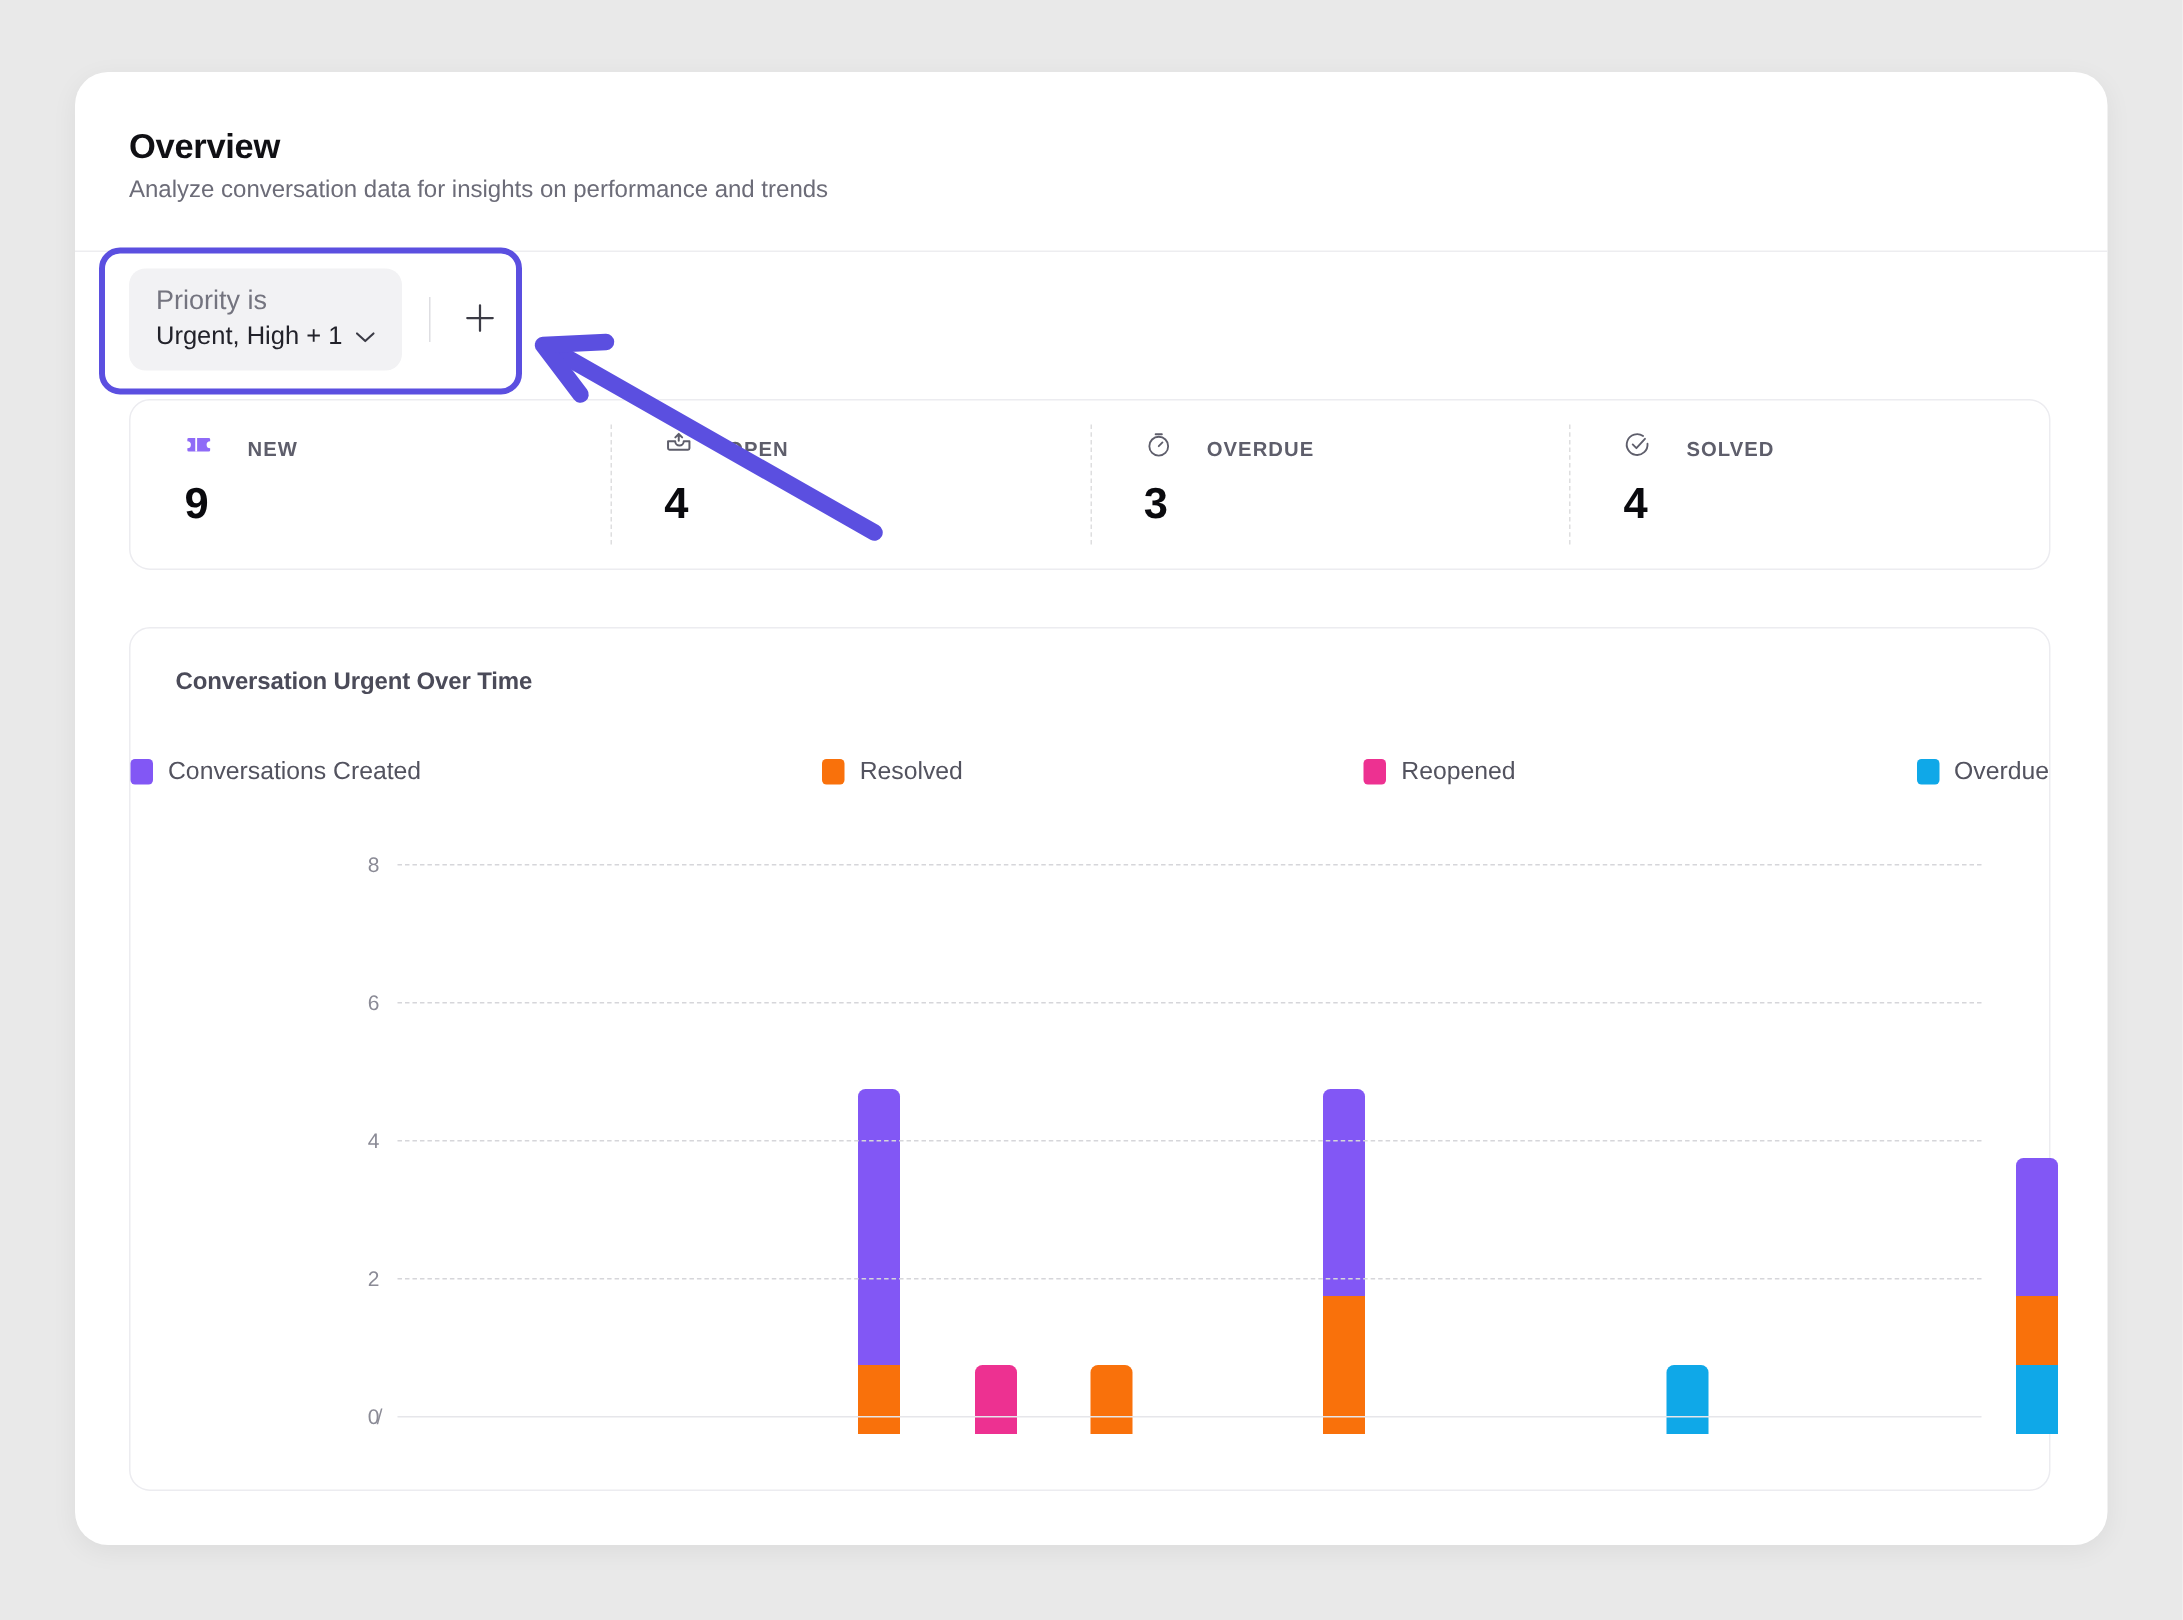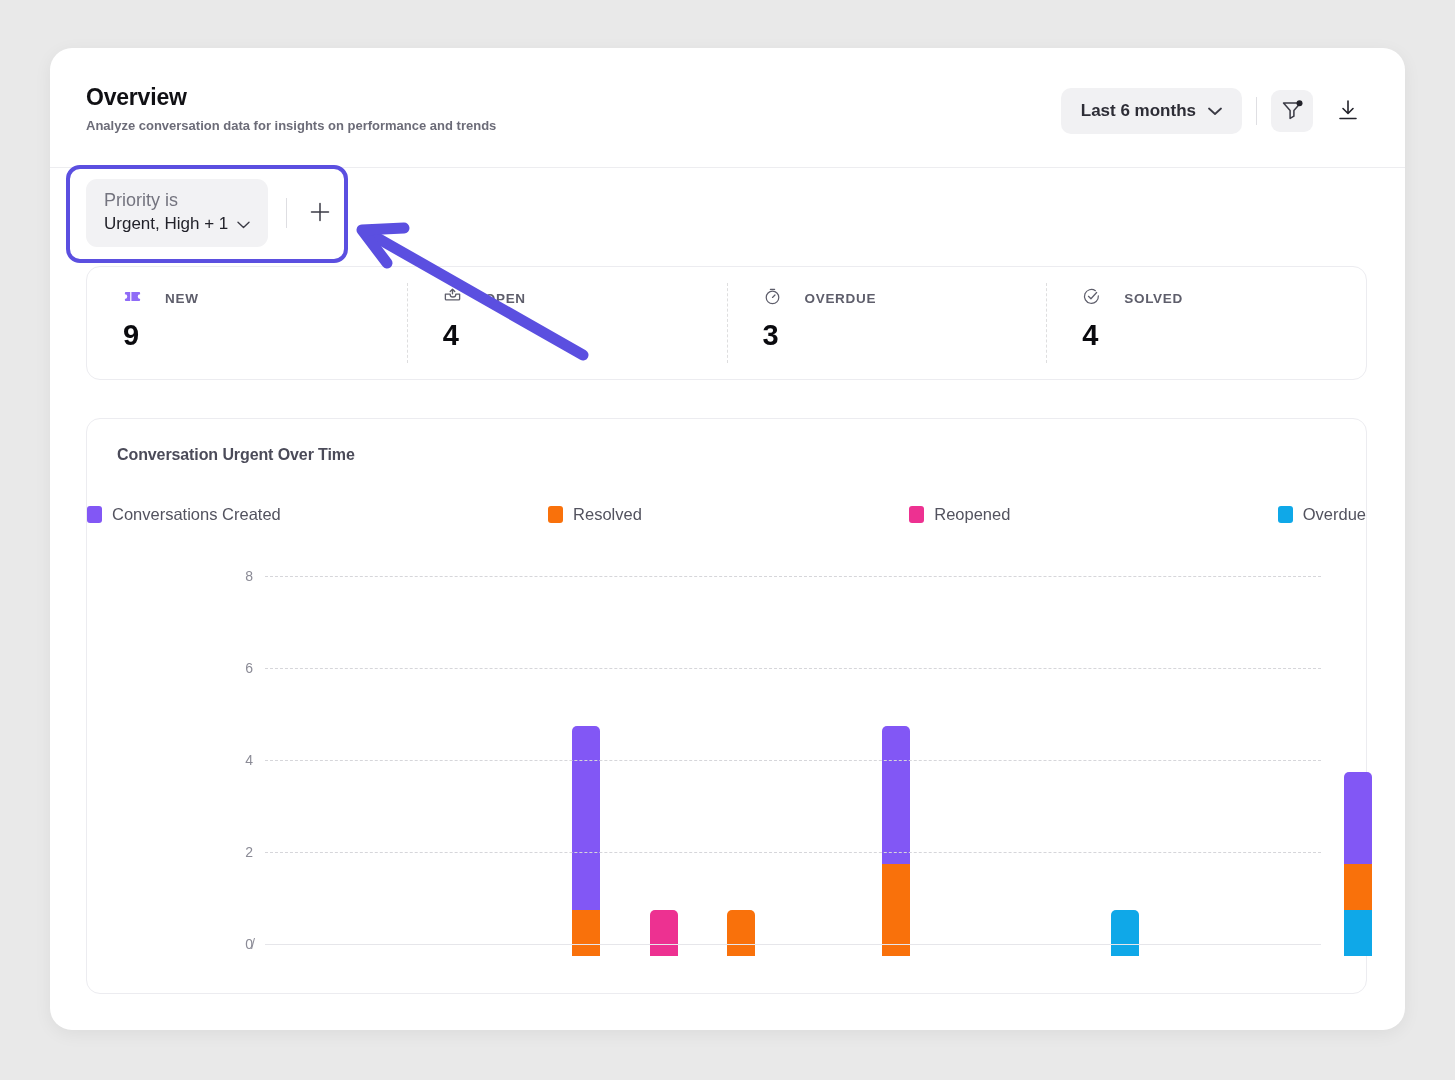--- a/index.html
+++ b/index.html
@@ -22,21 +22,21 @@
   }
 
   
   .hdr { position: absolute; left: 36px; top: 36px; }
   .hdr-title {
     font-size: 23px; font-weight: 700; color: #101014;
     letter-spacing: -0.2px;
   }
   .hdr-sub {
     margin-top: 7px;
-    font-size: 13px; color: #6c6c78; font-weight: 700;
+    font-size: 16px; color: #6c6c78; font-weight: 400;
   }
 
   .hdr-right {
     position: absolute; right: 36px; top: 40px;
     display: flex; align-items: center; gap: 14px;
   }
   .range-btn {
     display: flex; align-items: center; gap: 12px;
     background: #f1f1f3;
     border: none; border-radius: 10px;
@@ -170,46 +170,20 @@
 <body>
 
 <div class="page">
   <div class="app-card">
 
     <div class="hdr">
       <div class="hdr-title">Overview</div>
       <div class="hdr-sub">Analyze conversation data for insights on performance and trends</div>
     </div>
 
-    <div class="hdr-right">
-      <button class="range-btn">
-        <span>Last 6 months</span>
-        <span>
-          <svg width="14" height="9" viewBox="0 0 14 9">
-              <path d="M1 1.5L7 7L13 1.5" stroke="#3a3a44" stroke-width="1.8" fill="none" stroke-linecap="round" stroke-linejoin="round"></path>
-            </svg>
-        </span>
-      </button>
-      <div class="vdiv"></div>
-      <button class="icon-btn filled">
-        <span>
-          <svg width="24" height="24" viewBox="0 0 24 24">
-            <path d="M3.5 5h17l-6.6 7.6v5.6l-3.8 2.2v-7.8z" fill="none" stroke="#3a3a44" stroke-width="1.5" stroke-linejoin="round"></path>
-            <circle cx="19.5" cy="5.2" r="3" fill="#23232b"></circle>
-          </svg>
-        </span>
-      </button>
-      <button class="icon-btn">
-        <span>
-          <svg width="24" height="24" viewBox="0 0 24 24">
-            <path d="M12 3v12M7 10.5l5 5 5-5M4 20.5h16" stroke="#23232b" stroke-width="1.6" fill="none" stroke-linecap="round" stroke-linejoin="round"></path>
-          </svg>
-        </span>
-      </button>
-    </div>
 
     <div class="hdr-rule"></div>
 
     <div class="filter-row">
       <div class="filter-chip">
         <div class="filter-chip-label">Priority is</div>
         <div class="filter-chip-value">
           <span>Urgent, High + 1</span>
           <span>
             <svg width="13" height="8" viewBox="0 0 13 8">

